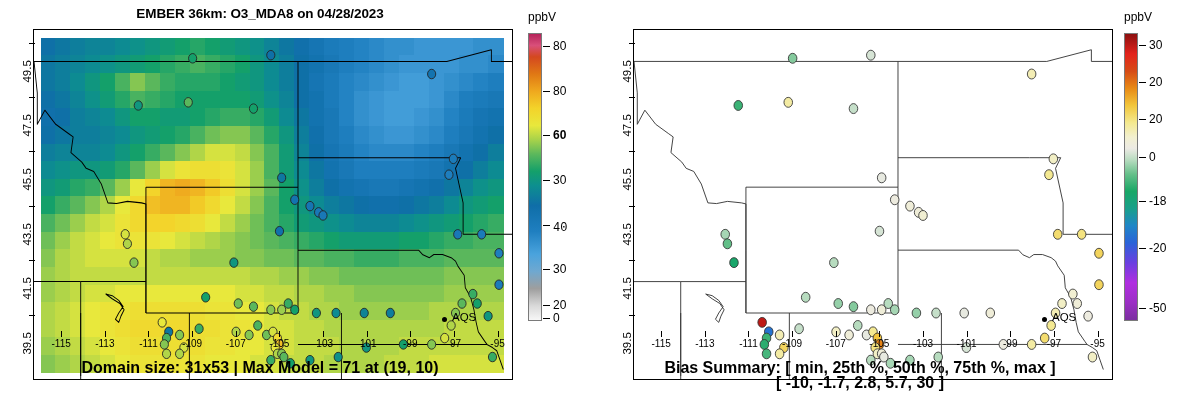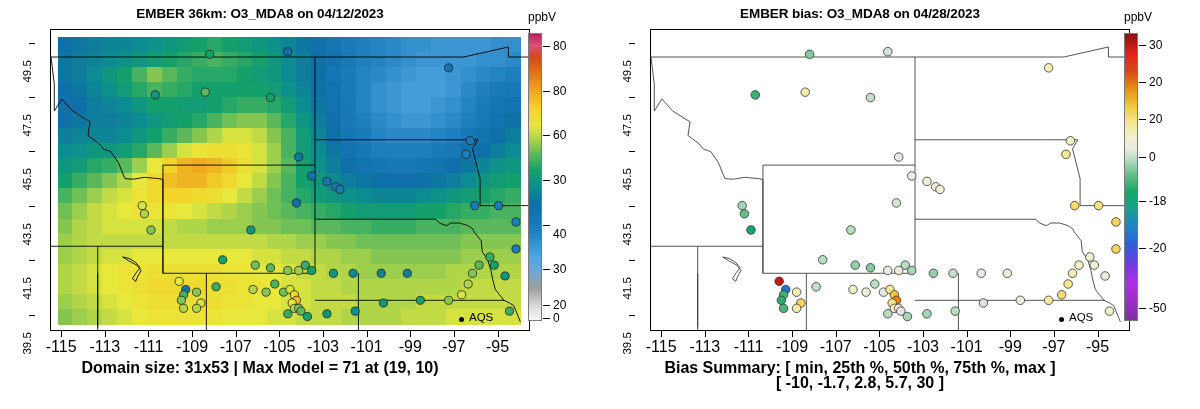--- a/index.html
+++ b/index.html
@@ -6,27 +6,27 @@
   body{width:1200px;height:409px;font-family:"Liberation Sans",sans-serif;color:#000;overflow:hidden;}
   .page{position:relative;width:1200px;height:409px;}
   .panel{position:absolute;top:0;width:600px;height:409px;}
   .panel-left{left:0;}
   .panel-right{left:600px;}
 
   .ptitle{position:absolute;top:6px;left:0;width:520px;text-align:center;
           font-size:13.5px;font-weight:bold;letter-spacing:-0.1px;}
 
   
-  .frame{position:absolute;left:50px;top:29px;width:480px;height:302px;
+  .frame{position:absolute;left:33px;top:29px;width:480px;height:351px;
          border:1px solid #000;box-sizing:border-box;background:#fff;overflow:hidden;}
 
   
   .xaxis{position:absolute;left:35px;top:331px;width:480px;height:26px;}
   .xtick{position:absolute;top:0;width:1px;height:6px;background:#000;}
-  .xlab{position:absolute;top:7px;transform:translateX(-50%);font-size:16px;white-space:nowrap;}
+  .xlab{position:absolute;top:7px;transform:translateX(-50%);font-size:10px;white-space:nowrap;}
   .yaxis{position:absolute;left:0;top:29px;width:35px;height:302px;}
   .ytick{position:absolute;right:0;width:6px;height:1px;background:#000;}
   .ylab{position:absolute;right:8px;font-size:11.5px;white-space:nowrap;
         transform-origin:100% 50%;transform:rotate(-90deg) translate(-50%,0);}
 
   
   .cbwrap{position:absolute;top:29px;width:86px;height:302px;}
   .cbwrap.l{left:522px;}
   .cbwrap.r{left:518px;}
   .cbunit{position:absolute;top:-19px;left:6px;font-size:12px;}
@@ -41,21 +41,21 @@
   .svgmap{position:absolute;left:0;top:0;width:100%;height:100%;}
   .aqs{position:absolute;font-size:11.5px;}
   .aqsdot{position:absolute;width:5px;height:5px;border-radius:50%;background:#000;}
 </style>
 </head>
 <body>
 
 <div class="page">
 
   <div class="panel panel-left">
-    <div class="ptitle">EMBER 36km: O3_MDA8 on 04/12/2023</div>
+    <div class="ptitle">EMBER 36km: O3_MDA8 on 04/28/2023</div>
     <div class="frame">
       <svg class="svgmap" id="map-model" viewBox="0 0 480 302" preserveAspectRatio="none">
           <g>
             <rect x="6.55" y="6.80" width="15.59" height="15.85" fill="#0f70a7" shape-rendering="crispEdges"></rect>
             <rect x="21.54" y="6.80" width="15.59" height="15.85" fill="#0e77a1" shape-rendering="crispEdges"></rect>
             <rect x="36.53" y="6.80" width="15.59" height="15.85" fill="#0e7e9c" shape-rendering="crispEdges"></rect>
             <rect x="51.52" y="6.80" width="15.59" height="15.85" fill="#0e8497" shape-rendering="crispEdges"></rect>
             <rect x="66.51" y="6.80" width="15.59" height="15.85" fill="#0e8497" shape-rendering="crispEdges"></rect>
             <rect x="81.50" y="6.80" width="15.59" height="15.85" fill="#0d8b92" shape-rendering="crispEdges"></rect>
             <rect x="96.49" y="6.80" width="15.59" height="15.85" fill="#0e918a" shape-rendering="crispEdges"></rect>
@@ -776,39 +776,38 @@
         <div class="ylab" style="top: 13.6036px;">49.5</div>
       </div>
     <div class="cbwrap l">
       <div class="cbunit">ppbV</div>
       <div class="cbar" id="cbar-model" style="background: linear-gradient(to top, rgb(247, 247, 247) 0%, rgb(217, 217, 217) 5%, rgb(158, 158, 158) 11%, rgb(111, 168, 208) 17%, rgb(74, 163, 221) 23%, rgb(31, 127, 192) 31%, rgb(15, 110, 168) 40%, rgb(13, 143, 143) 47%, rgb(20, 160, 106) 52%, rgb(92, 184, 92) 58%, rgb(167, 210, 74) 63%, rgb(232, 232, 60) 68%, rgb(243, 211, 42) 74%, rgb(239, 168, 30) 80%, rgb(224, 120, 20) 86%, rgb(212, 72, 31) 92%, rgb(217, 79, 122) 96%, rgb(181, 35, 90) 100%);"></div>
     <div class="cbtick" style="top: 16.96px;"></div>
         <div class="cblab" style="top: 16.96px;">80</div>
         <div class="cbtick" style="top: 61.6px;"></div>
         <div class="cblab" style="top: 61.6px;">80</div>
         <div class="cbtick" style="top: 106.24px;"></div>
-        <div class="cblab" style="top: 106.24px;">60</div>
+        <div class="cblab" style="top: 106.24px; font-weight: bold;">60</div>
         <div class="cbtick" style="top: 150.88px;"></div>
         <div class="cblab" style="top: 150.88px;">30</div>
         <div class="cbtick" style="top: 195.52px;"></div>
-        <div class="cblab" style="top: 205px;">40</div>
+        <div class="cblab" style="top: 199px; font-family: Liberation Mono, monospace;">40</div>
         <div class="cbtick" style="top: 240.16px;"></div>
         <div class="cblab" style="top: 240.16px;">30</div>
         <div class="cbtick" style="top: 276.16px;"></div>
         <div class="cblab" style="top: 276.16px;">20</div>
         <div class="cbtick" style="top: 289.12px;"></div>
         <div class="cblab" style="top: 289.12px;">0</div>
       </div>
     <div class="caption">
       <div>Domain size: 31x53 | Max Model = 71 at (19, 10)</div>
     </div>
   </div>
 
   <div class="panel panel-right">
-    <div class="ptitle">EMBER bias: O3_MDA8 on 04/28/2023</div>
     <div class="frame">
       <svg class="svgmap" id="map-bias" viewBox="0 0 480 302" preserveAspectRatio="none">
           <rect x="0" y="0" width="480" height="302" fill="#ffffff"></rect>
           <polyline points="0.0,27.2 265.1,27.2 414.5,27.2 459.3,17.1 459.3,27.2 480.0,27.2" fill="none" stroke="#333333" stroke-width="0.85" stroke-linejoin="round"></polyline>
           <polyline points="0.0,27.2 3.3,54.4 3.3,81.6 10.9,69.4 21.8,81.6 34.9,89.8 39.3,92.5 37.1,106.1 48.0,114.3 52.4,119.7 60.0,122.4 67.6,133.3 74.2,149.6 82.9,150.2 93.8,148.3 108.0,149.6 112.4,150.5 112.4,190.5 112.4,217.7 112.4,244.9" fill="none" stroke="#333333" stroke-width="0.85" stroke-linejoin="round"></polyline>
           <polyline points="112.4,136.0 265.1,136.0" fill="none" stroke="#333333" stroke-width="0.85" stroke-linejoin="round"></polyline>
           <polyline points="265.1,27.2 265.1,136.0 265.1,190.5 265.1,244.9" fill="none" stroke="#333333" stroke-width="0.85" stroke-linejoin="round"></polyline>
           <polyline points="112.4,136.0 112.4,244.9" fill="none" stroke="#333333" stroke-width="0.85" stroke-linejoin="round"></polyline>
           <polyline points="112.4,244.9 265.1,244.9" fill="none" stroke="#333333" stroke-width="0.85" stroke-linejoin="round"></polyline>
           <polyline points="265.1,110.5 397.1,110.5 428.5,110.5" fill="none" stroke="#333333" stroke-width="0.85" stroke-linejoin="round"></polyline>

